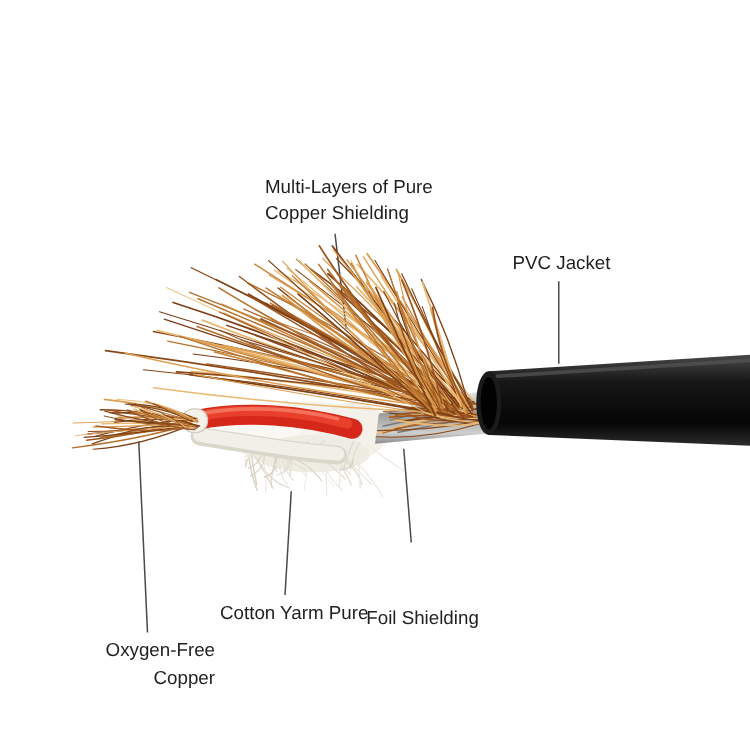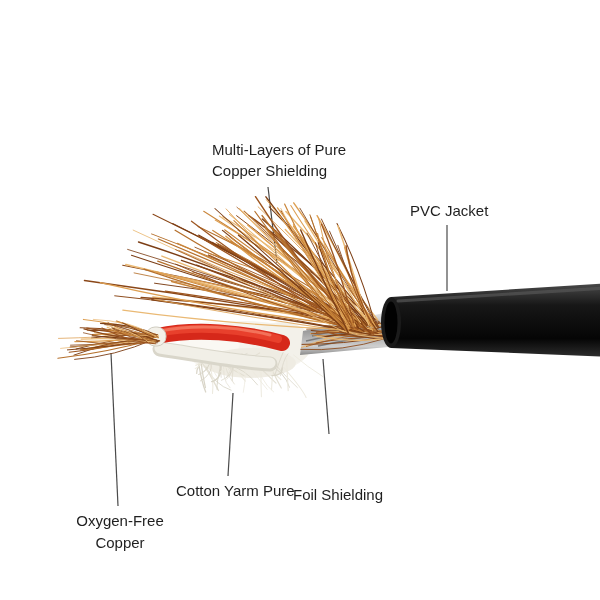--- a/index.html
+++ b/index.html
@@ -32,21 +32,21 @@
   .lbl {
     position: absolute;
     font-size: 15px;
     line-height: 21px;
     color: var(--label_text, #1f1f1f);
   }
   #lbl-multi  { left: 212px; top: 139px; width: 152px; }
   #lbl-pvc    { left: 410px; top: 200px; white-space: nowrap; }
   #lbl-foil   { left: 293px; top: 440px; white-space: nowrap; margin-top: 44px; }
   #lbl-cotton { left: 176px; top: 480px; white-space: nowrap; }
-  #lbl-oxy    { left: 68px;  top: 510px; width: 104px; text-align: center; line-height: 22px; }
+  #lbl-oxy    { left: 68px;  top: 510px; width: 104px; text-align: right; line-height: 22px; }
 </style>
 </head>
 <body>
 
 <div class="stage">
 
 
   <svg id="cable-svg" viewBox="0 0 600 600">
     <defs>
       <linearGradient id="gj" x1="0" y1="0" x2="0" y2="1">

